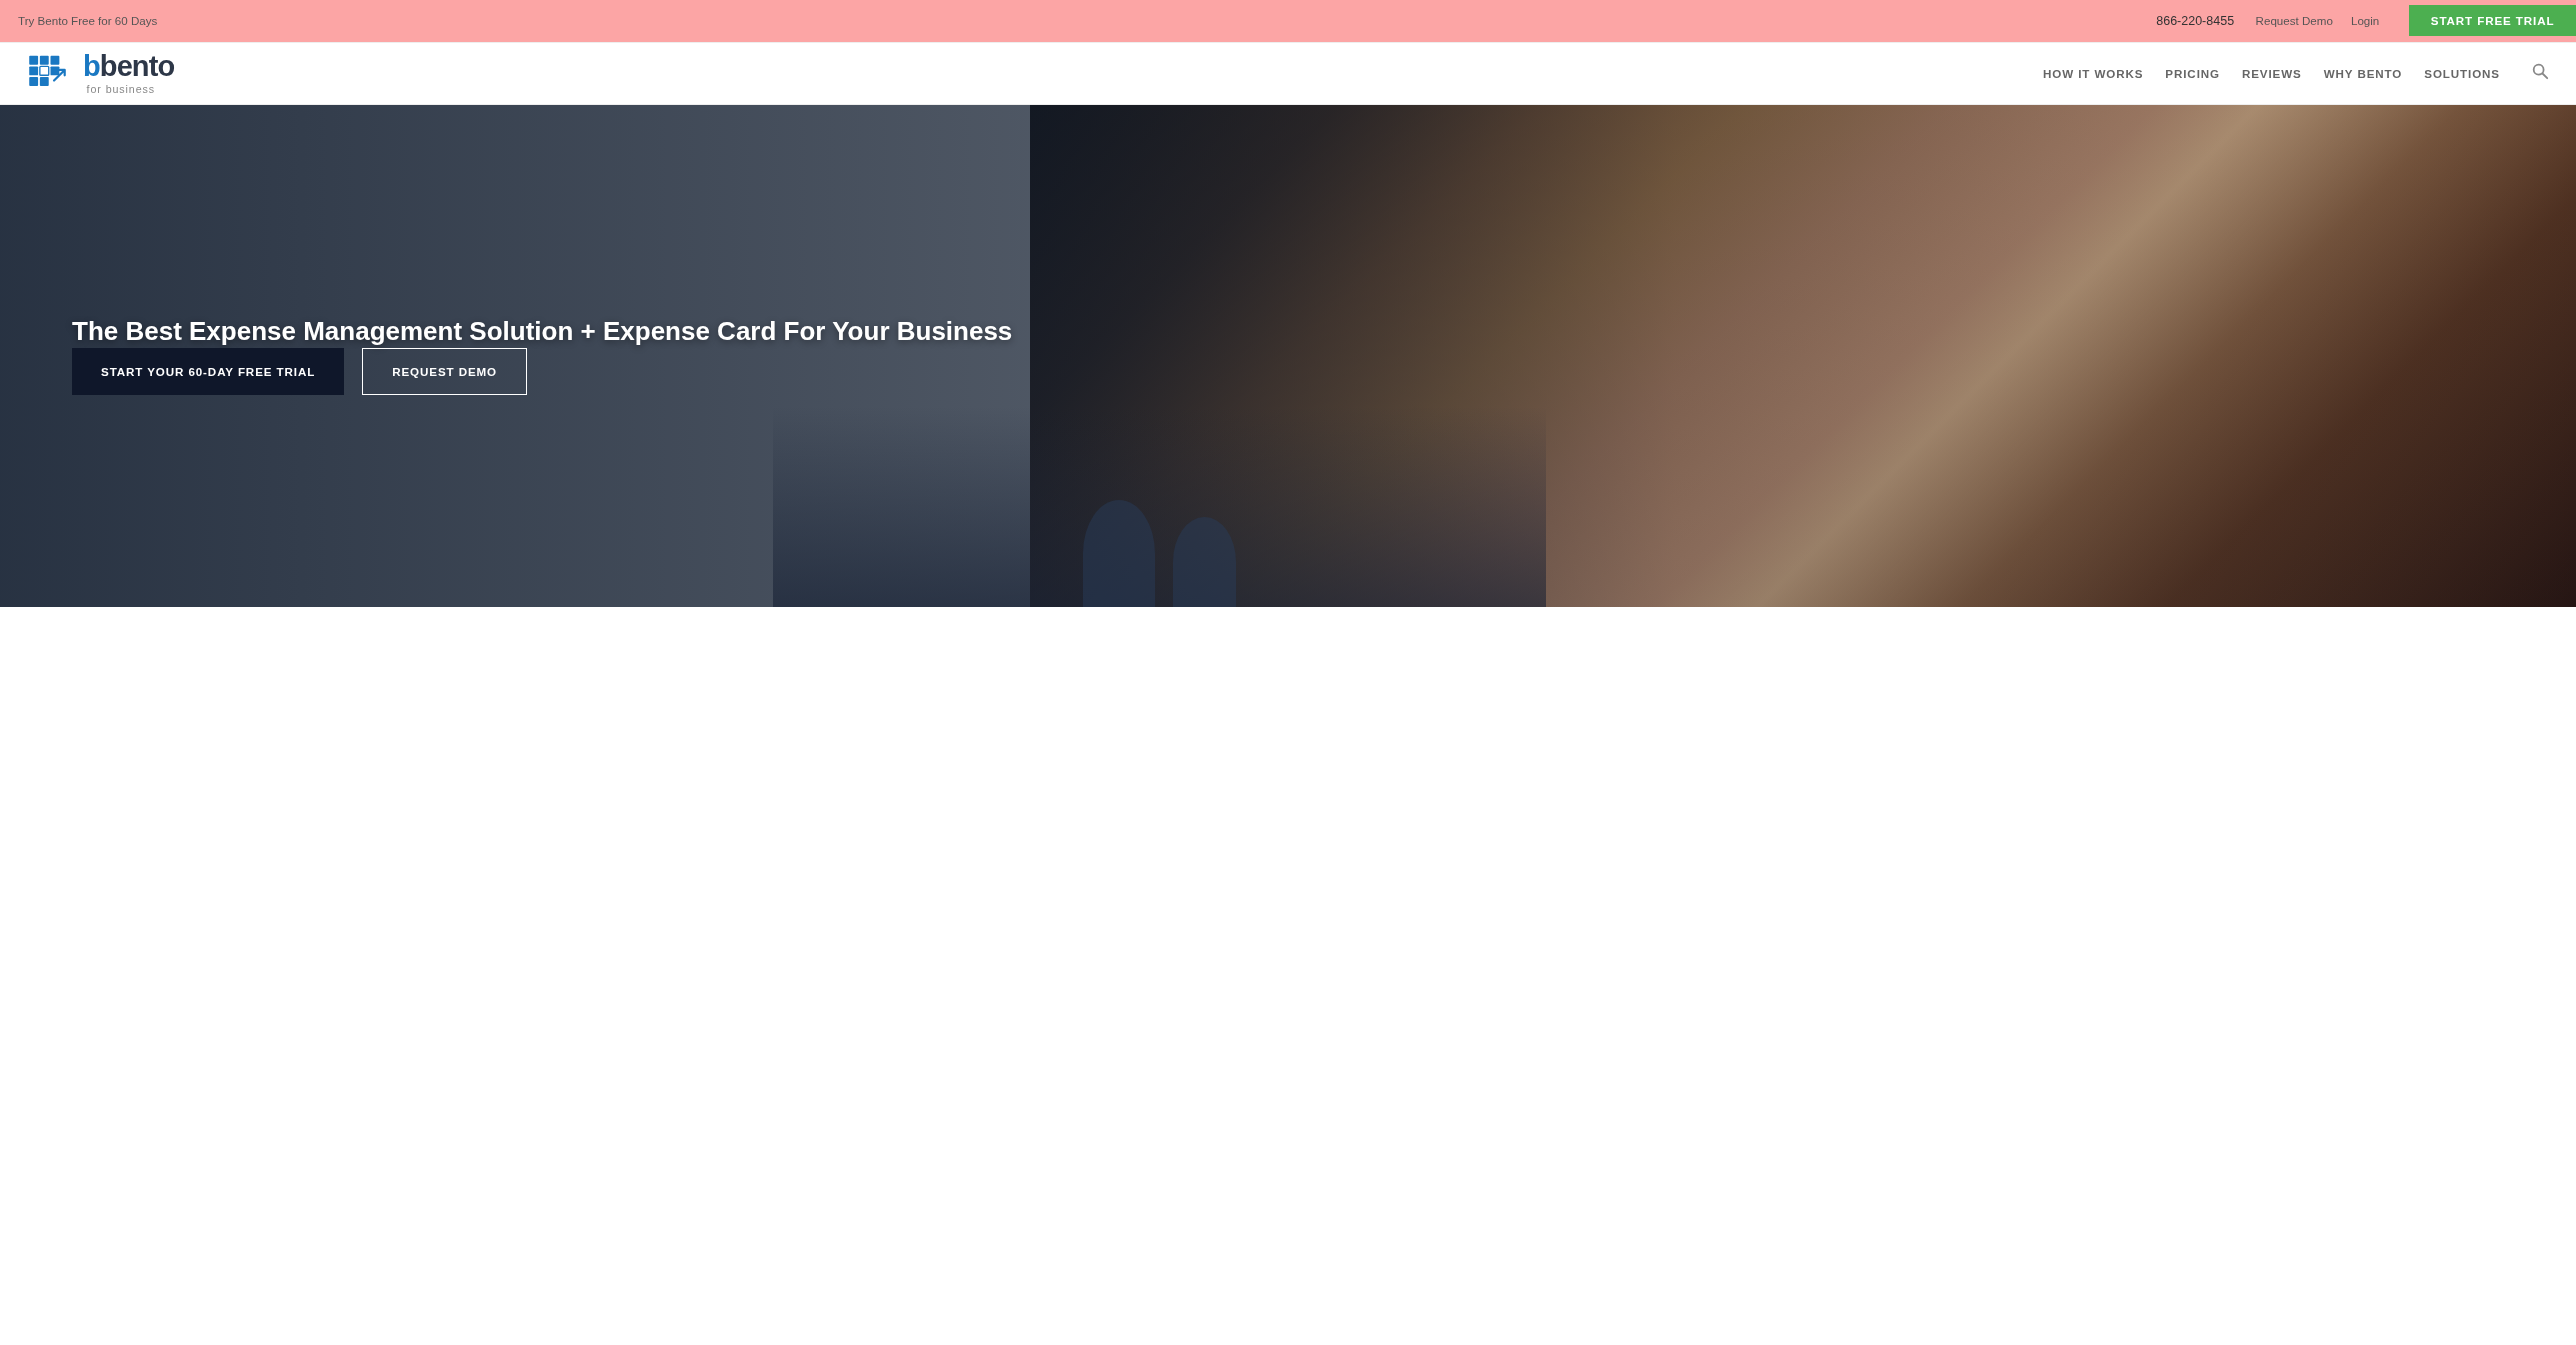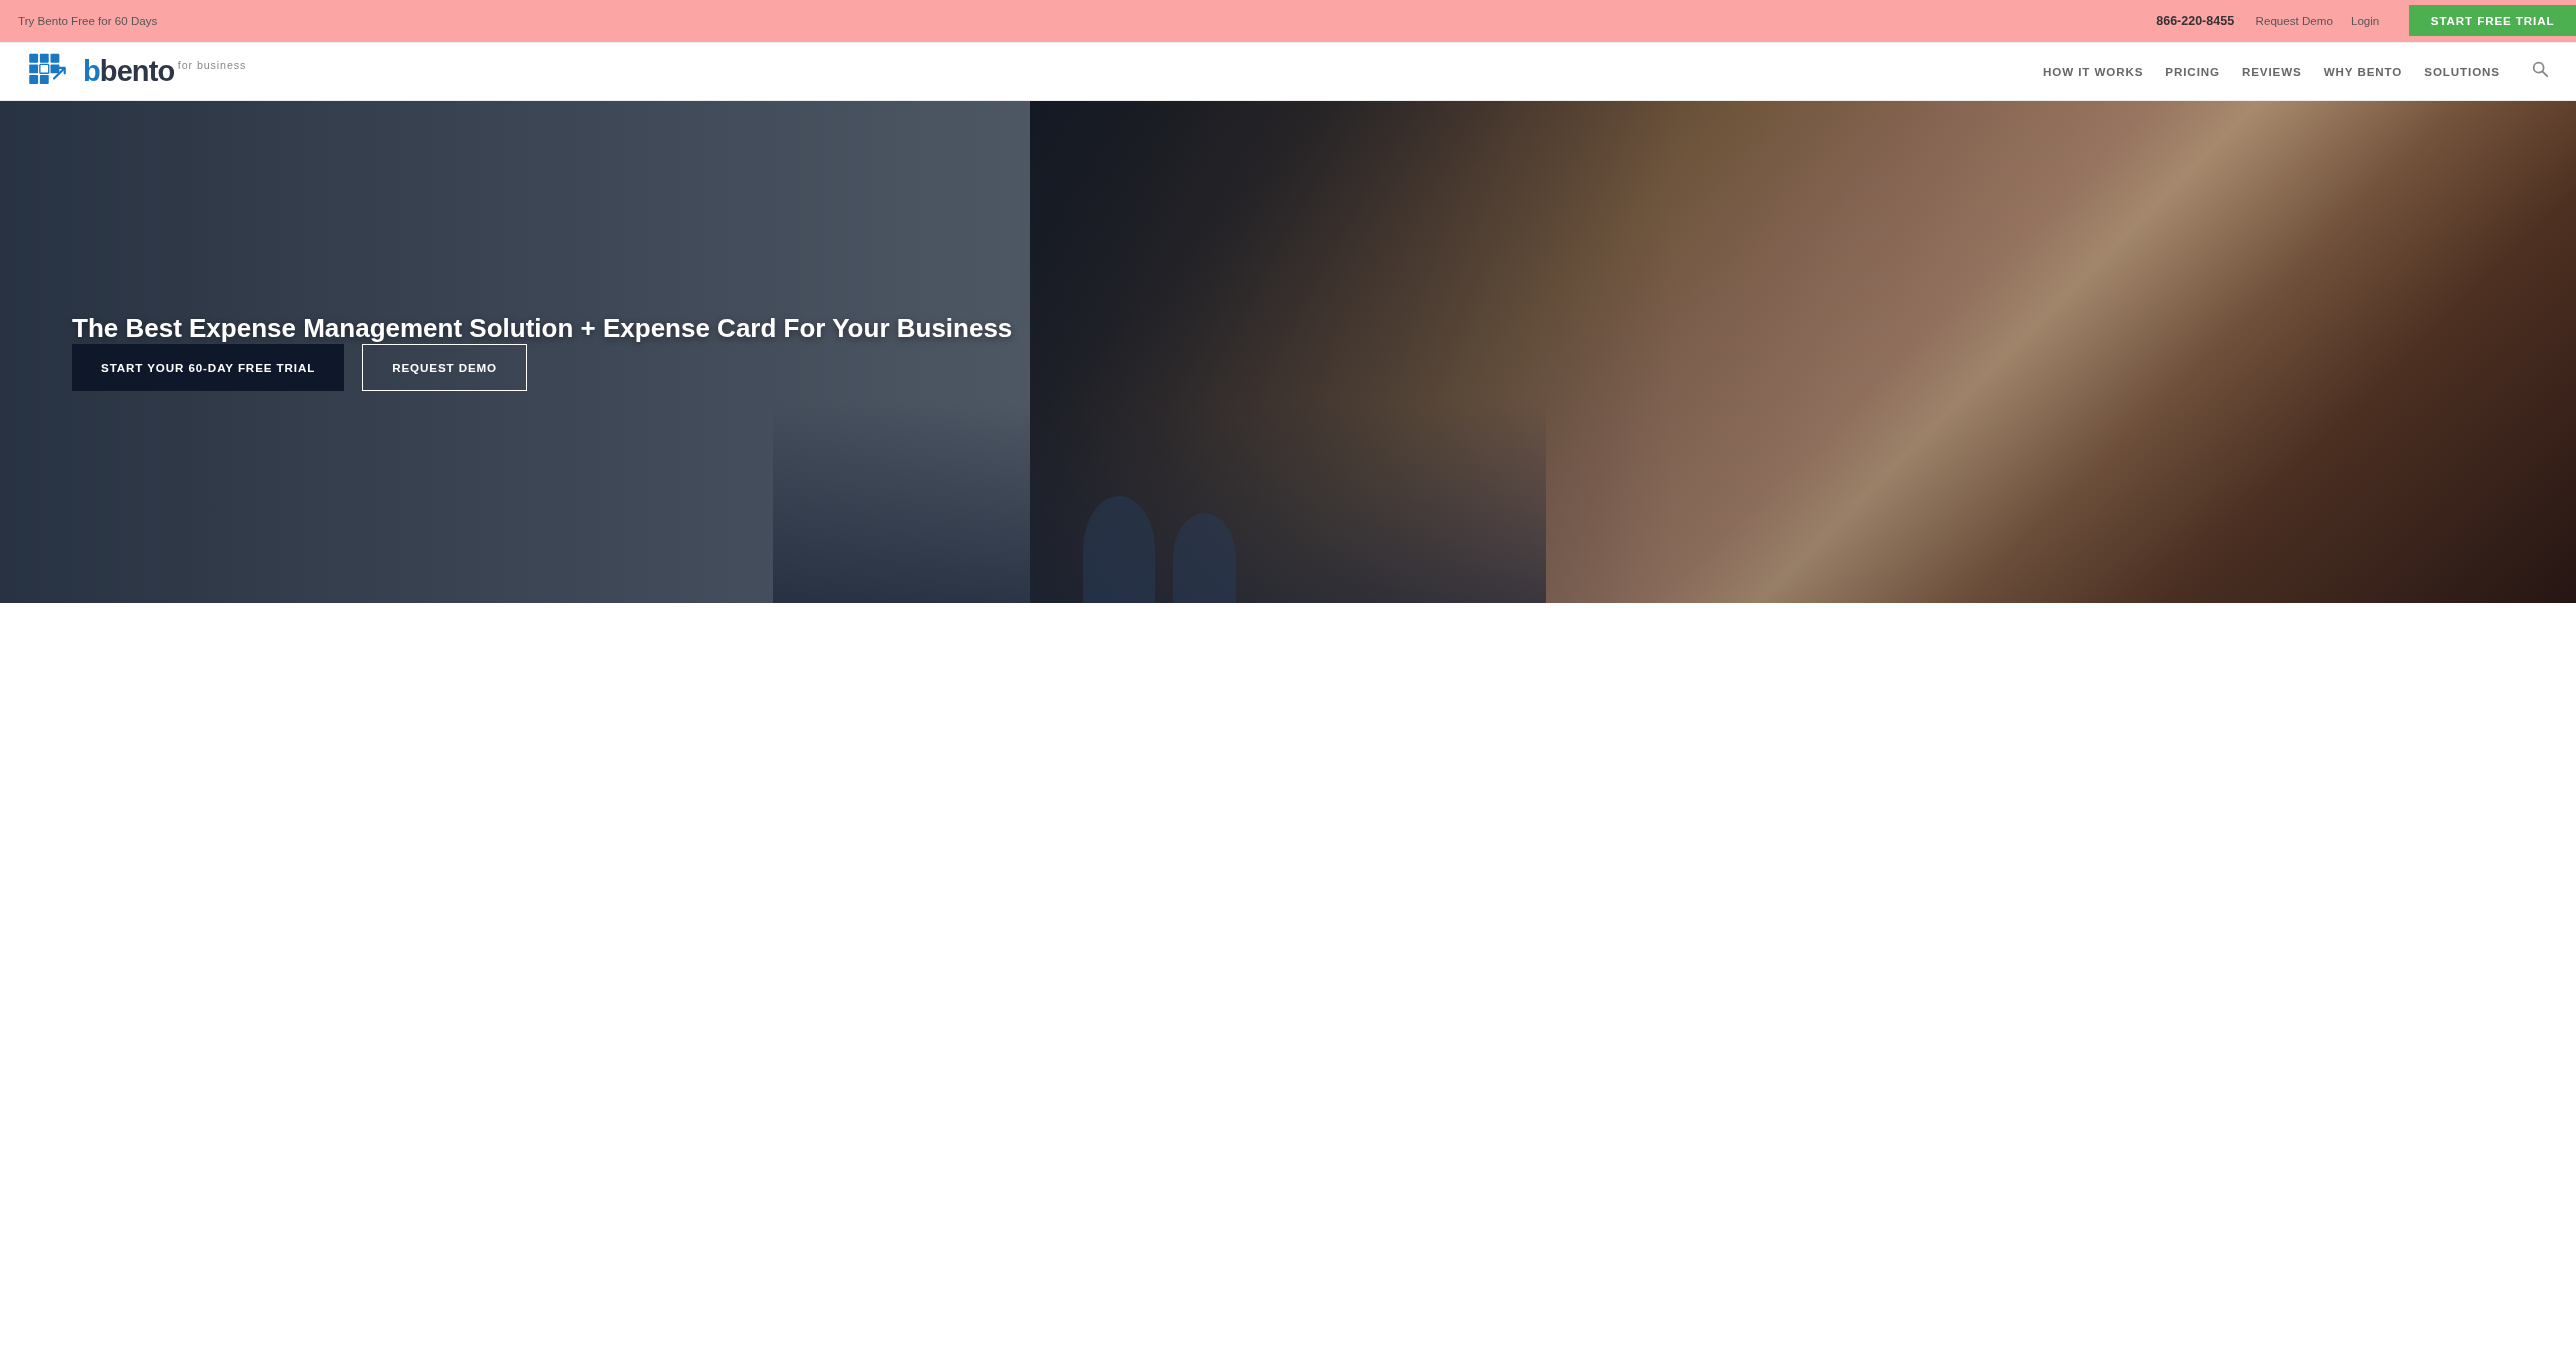--- a/index.html
+++ b/index.html
@@ -17,21 +17,21 @@
       border-bottom: 0.9px solid #eee;
     }
     .top-bar .trial-text {
       margin-right: auto;
       margin-left: 18px;
       color: #555;
       font-size: 11.6px;
     }
     .top-bar .phone {
       color: #333;
-      font-weight: bold;
+      font-weight: normal;
       margin-right: 21.5px;
       font-size: 12.5px;
     }
     .top-bar .req-demo {
       color: #555;
       margin-right: 18px;
       text-decoration: none;
       font-size: 11.6px;
       cursor: pointer;
     }
@@ -70,20 +70,21 @@
       margin-right: auto;
     }
     .logo-icon {
       width: 47px;
       height: 39px;
       margin-right: 9px;
       flex-shrink: 0;
     }
     .logo-text {
       display: flex;
+      flex-direction: column;
     }
     .logo-bento {
       font-size: 29px;
       font-weight: bold;
       color: #2d3748;
       line-height: 1;
       letter-spacing: -0.9px;
     }
     .logo-bento span.b-blue {
       color: #1a78c2;

